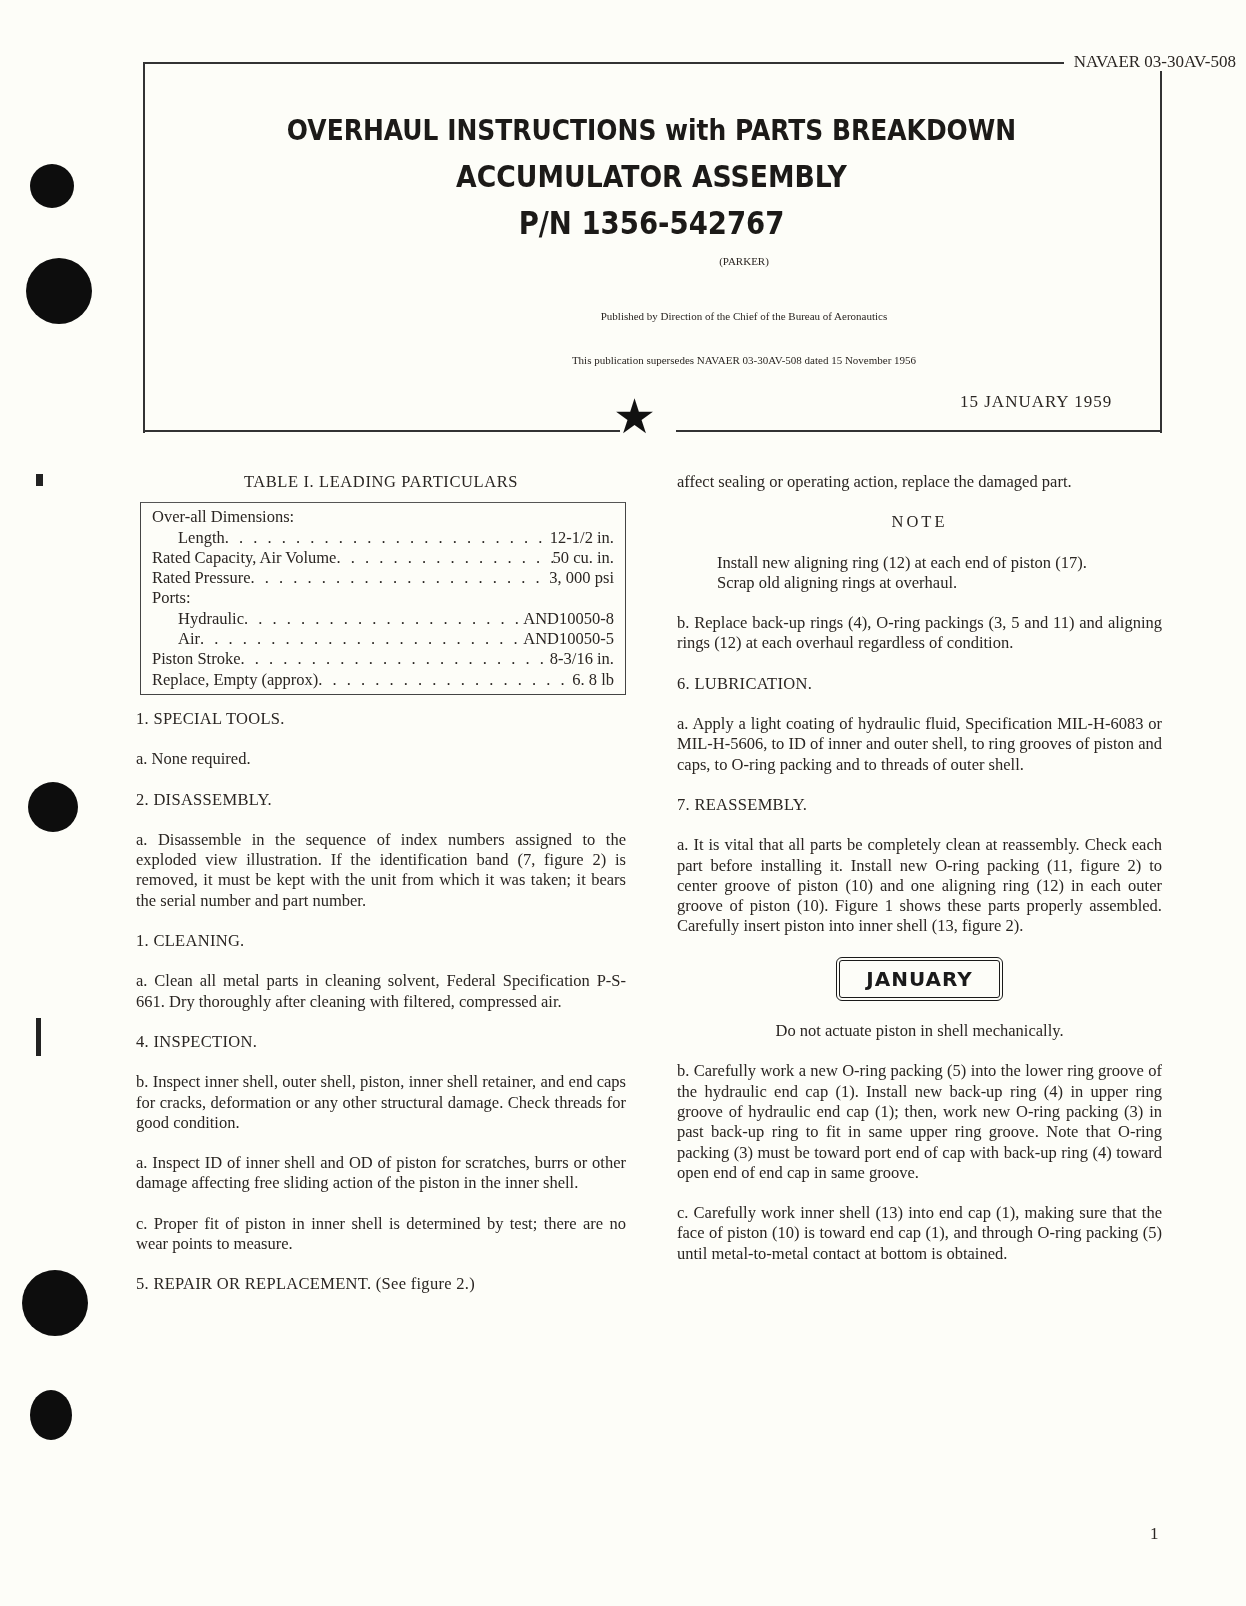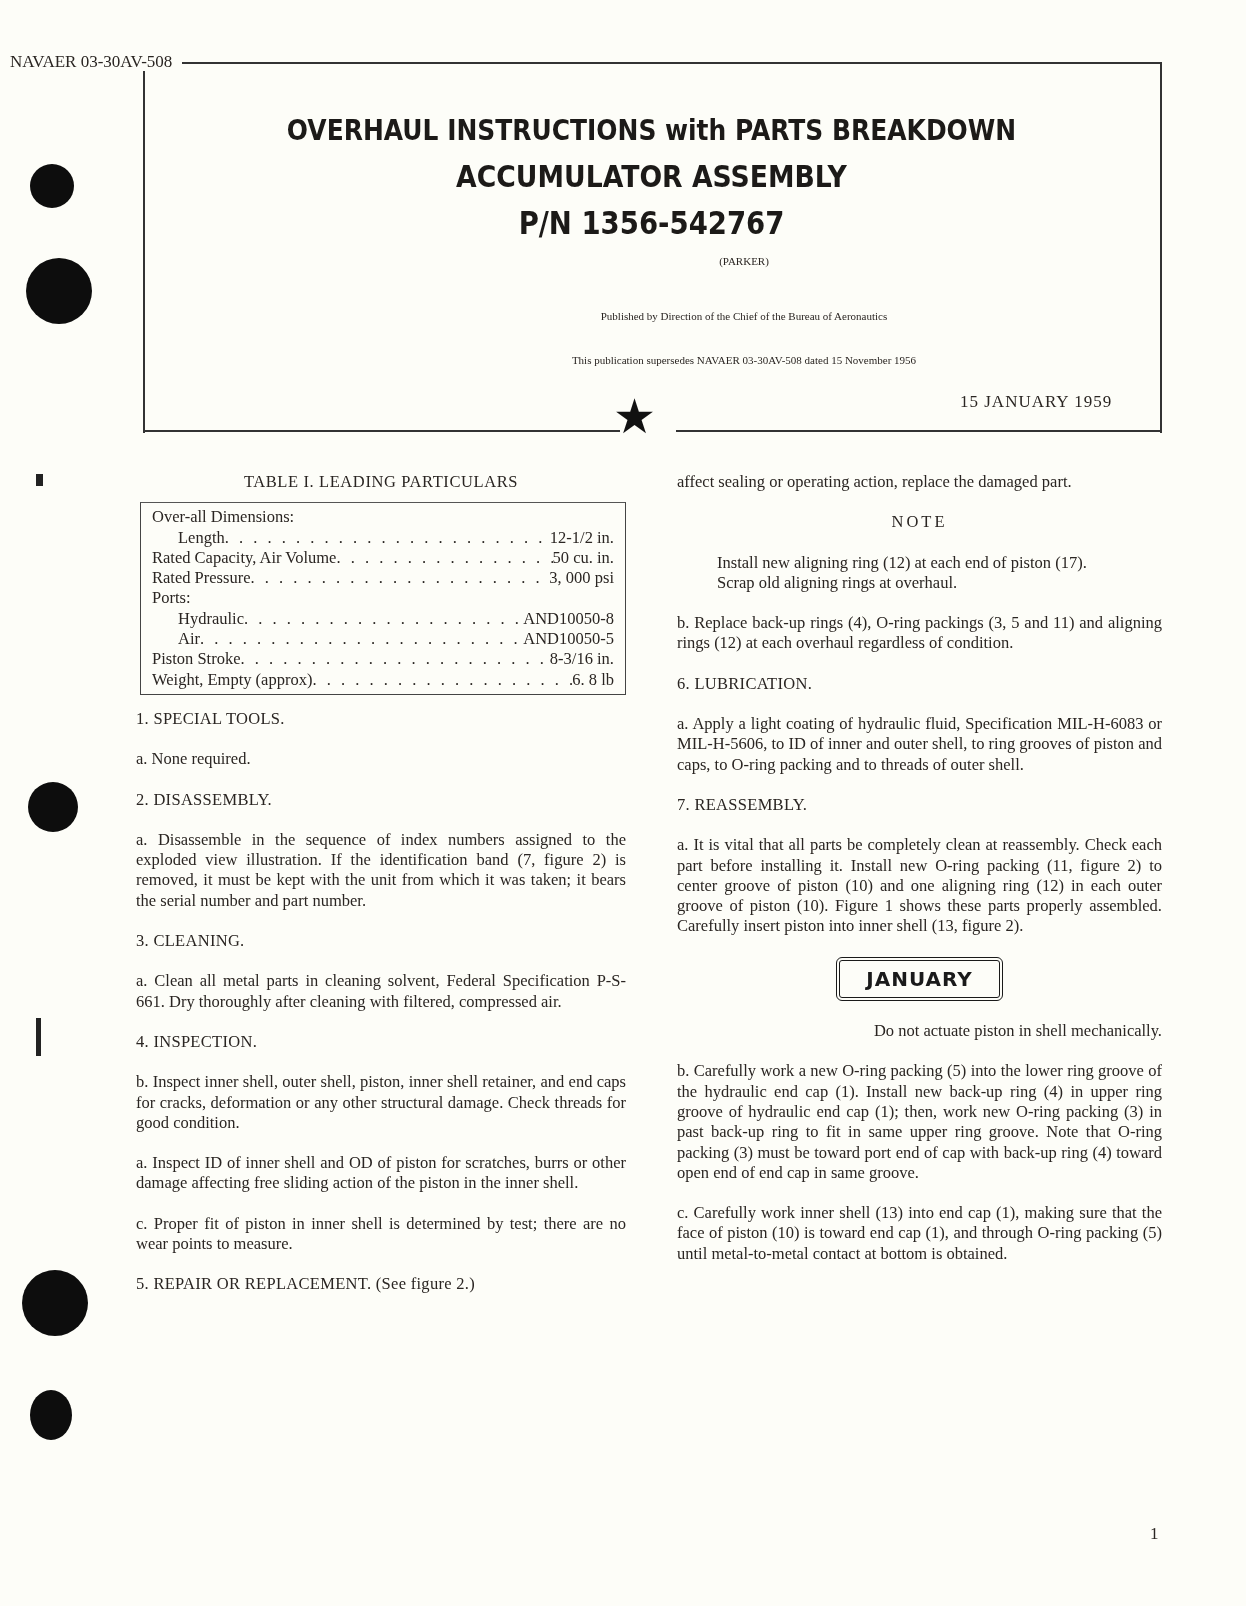--- a/index.html
+++ b/index.html
@@ -13,21 +13,21 @@
   .mark { position: absolute; background: #222; }
 
   .frame {
     position: absolute; left: 143px; top: 62px; width: 1015px; height: 369px;
     border: 2px solid #333; border-bottom: none;
   }
   .frame-bottom-left { position: absolute; left: 143px; top: 430px; width: 477px; height: 2px; background: #333; }
   .frame-bottom-right { position: absolute; left: 676px; top: 430px; width: 484px; height: 2px; background: #333; }
 
   .doc-number {
-    position: absolute; left: 0; width: 1246px; top: 52px; text-align: left;
+    position: absolute; left: 0; width: 1246px; top: 52px; text-align: right;
     font-family: "Liberation Serif", serif; font-size: 17px;
   }
   .doc-number span { background: #fdfdf8; padding: 0 10px; }
 
   .title {
     position: absolute; left: 143px; width: 1017px; text-align: center;
     font-family: "DejaVu Sans", sans-serif; font-weight: bold; color: #1c1a18;
     transform: scaleX(0.86); transform-origin: center;
   }
   .t1 { top: 113px; font-size: 29px; }
@@ -68,21 +68,21 @@
   .note-title { text-align: center; letter-spacing: 3px; margin: 20px 0 0 0; }
   .note-body { margin: 20px 0 0 40px; width: 410px; }
 
   .caution-wrap { text-align: center; margin: 20px 0 0 0; }
   .caution {
     display: inline-block; padding: 8px 26px;
     border: 4px double #1a1a1a; border-radius: 6px;
     font-family: "DejaVu Sans", sans-serif; font-weight: bold; font-size: 20px;
     letter-spacing: 1px; color: #1a1a1a;
   }
-  .caution-text { text-align: right; margin: 20px 0 0 0; }
+  .caution-text { text-align: center; margin: 20px 0 0 0; }
 
   .page-number { position: absolute; left: 1150px; top: 1524px; font-size: 17px; font-family: "Liberation Serif", serif; }
 </style>
 </head>
 <body>
 
 <div class="hole" style="left:30px;top:164px;width:44px;height:44px;"></div>
 <div class="hole" style="left:26px;top:258px;width:66px;height:66px;"></div>
 <div class="hole" style="left:28px;top:782px;width:50px;height:50px;"></div>
 <div class="hole" style="left:22px;top:1270px;width:66px;height:66px;"></div>
@@ -137,33 +137,33 @@
       <span class="lab">Air</span>
         <span class="dots"></span>
       <span class="val">AND10050-5</span>
     </div>
     <div class="lp-row">
       <span class="lab">Piston Stroke</span>
         <span class="dots"></span>
       <span class="val">8-3/16 in.</span>
     </div>
     <div class="lp-row">
-      <span class="lab">Weight, Empty (approx)</span>
+      <span class="lab">Replace, Empty (approx)</span>
         <span class="dots"></span>
       <span class="val">6. 8 lb</span>
     </div>
   </div>
 
   <div class="heading">1.  SPECIAL  TOOLS.</div>
   <div class="para">a.  None  required.</div>
 
   <div class="heading" style="margin-top:20px">2.  DISASSEMBLY.</div>
   <div class="para">a.  Disassemble in the sequence of index numbers assigned to the exploded view illustration. If the identification band (7, figure 2) is removed, it must be kept with the unit from which it was taken; it bears the serial number and part number.</div>
 
-  <div class="heading" style="margin-top:20px">3.  CLEANING.</div>
+  <div class="heading" style="margin-top:20px">1.  CLEANING.</div>
   <div class="para">a.  Clean all metal parts in cleaning solvent, Federal Specification P-S-661. Dry thoroughly after cleaning with filtered, compressed air.</div>
 
   <div class="heading" style="margin-top:20px">4.  INSPECTION.</div>
   <div class="para">b.  Inspect inner shell, outer shell, piston, inner shell retainer, and end caps for cracks, deformation or any other structural damage. Check threads for good condition.</div>
   <div class="para">a.  Inspect ID of inner shell and OD of piston for scratches, burrs or other damage affecting free sliding action of the piston in the inner shell.</div>
   <div class="para">c.  Proper fit of piston in inner shell is determined by test; there are no wear points to measure.</div>
 
   <div class="heading" style="margin-top:20px">5.  REPAIR OR REPLACEMENT.  (See figure 2.)</div>
 </div>
 

